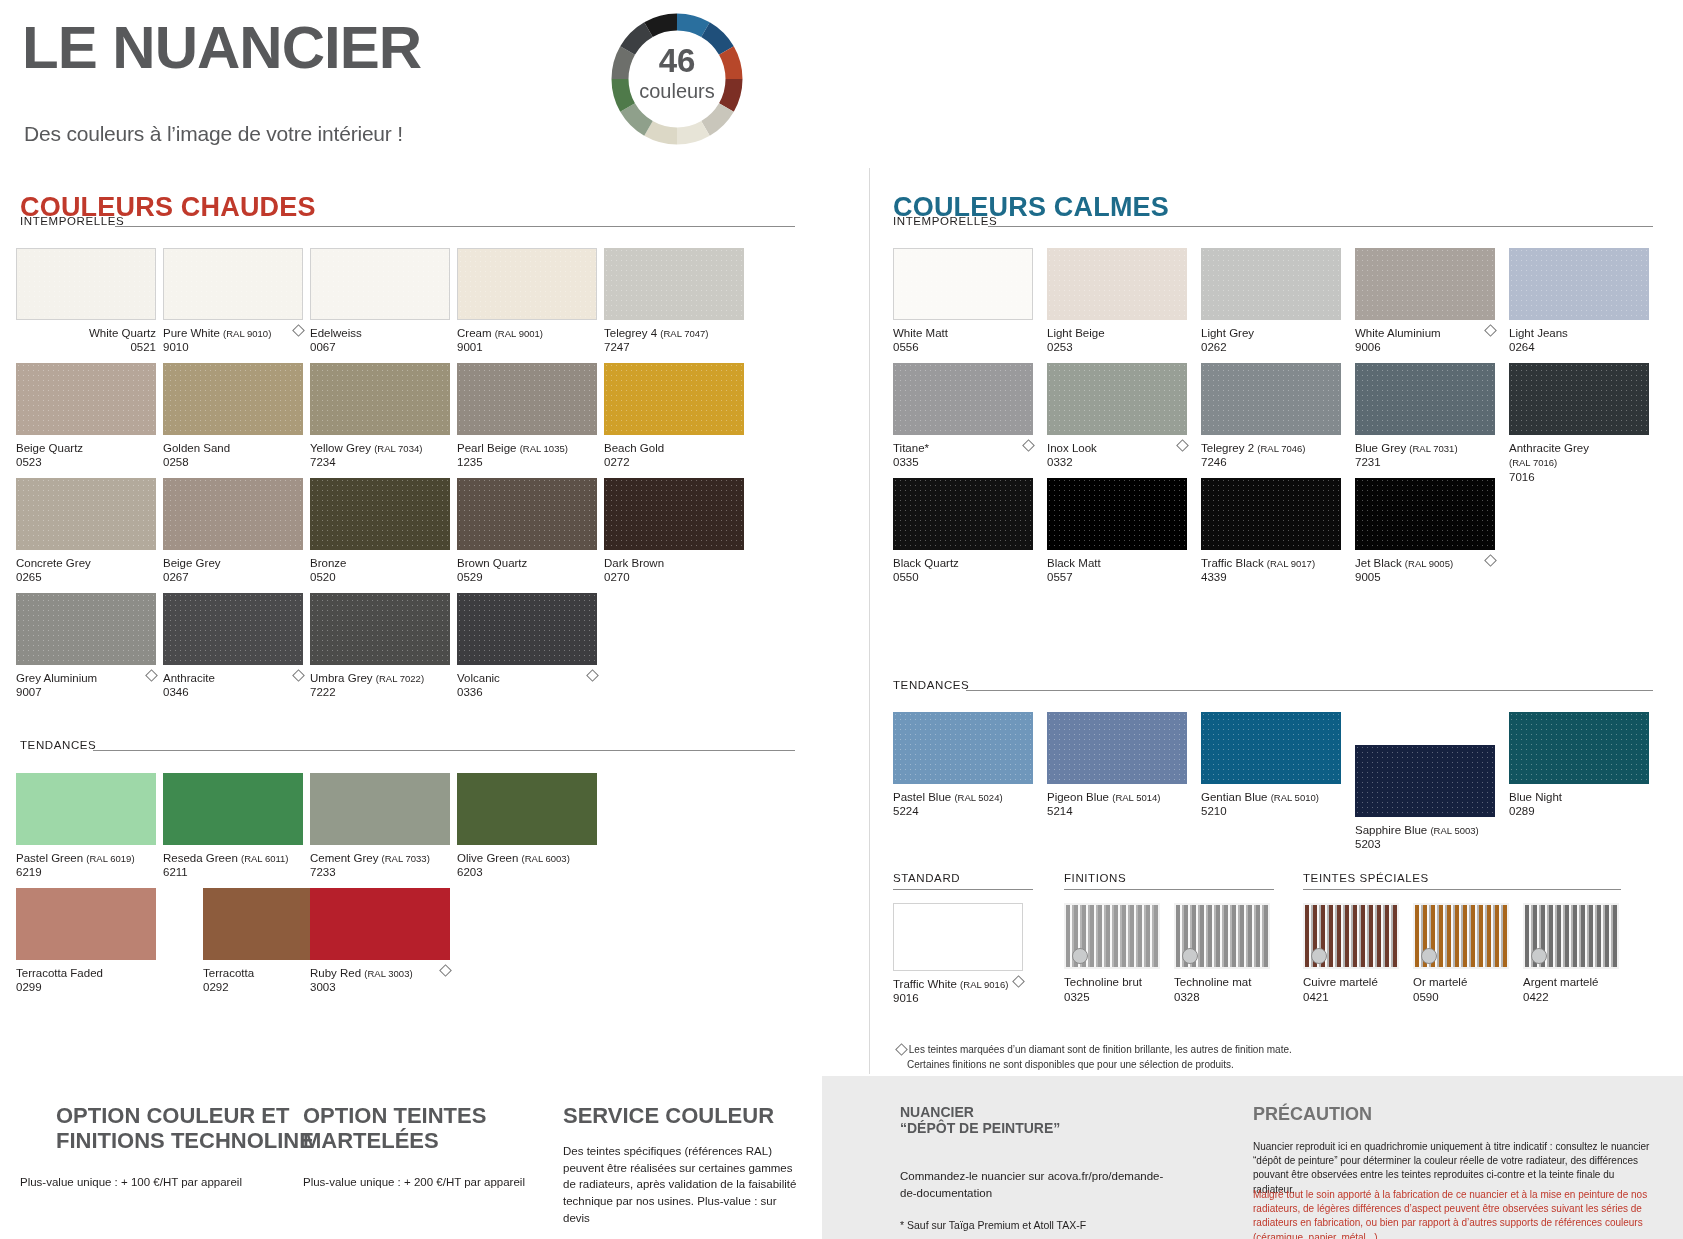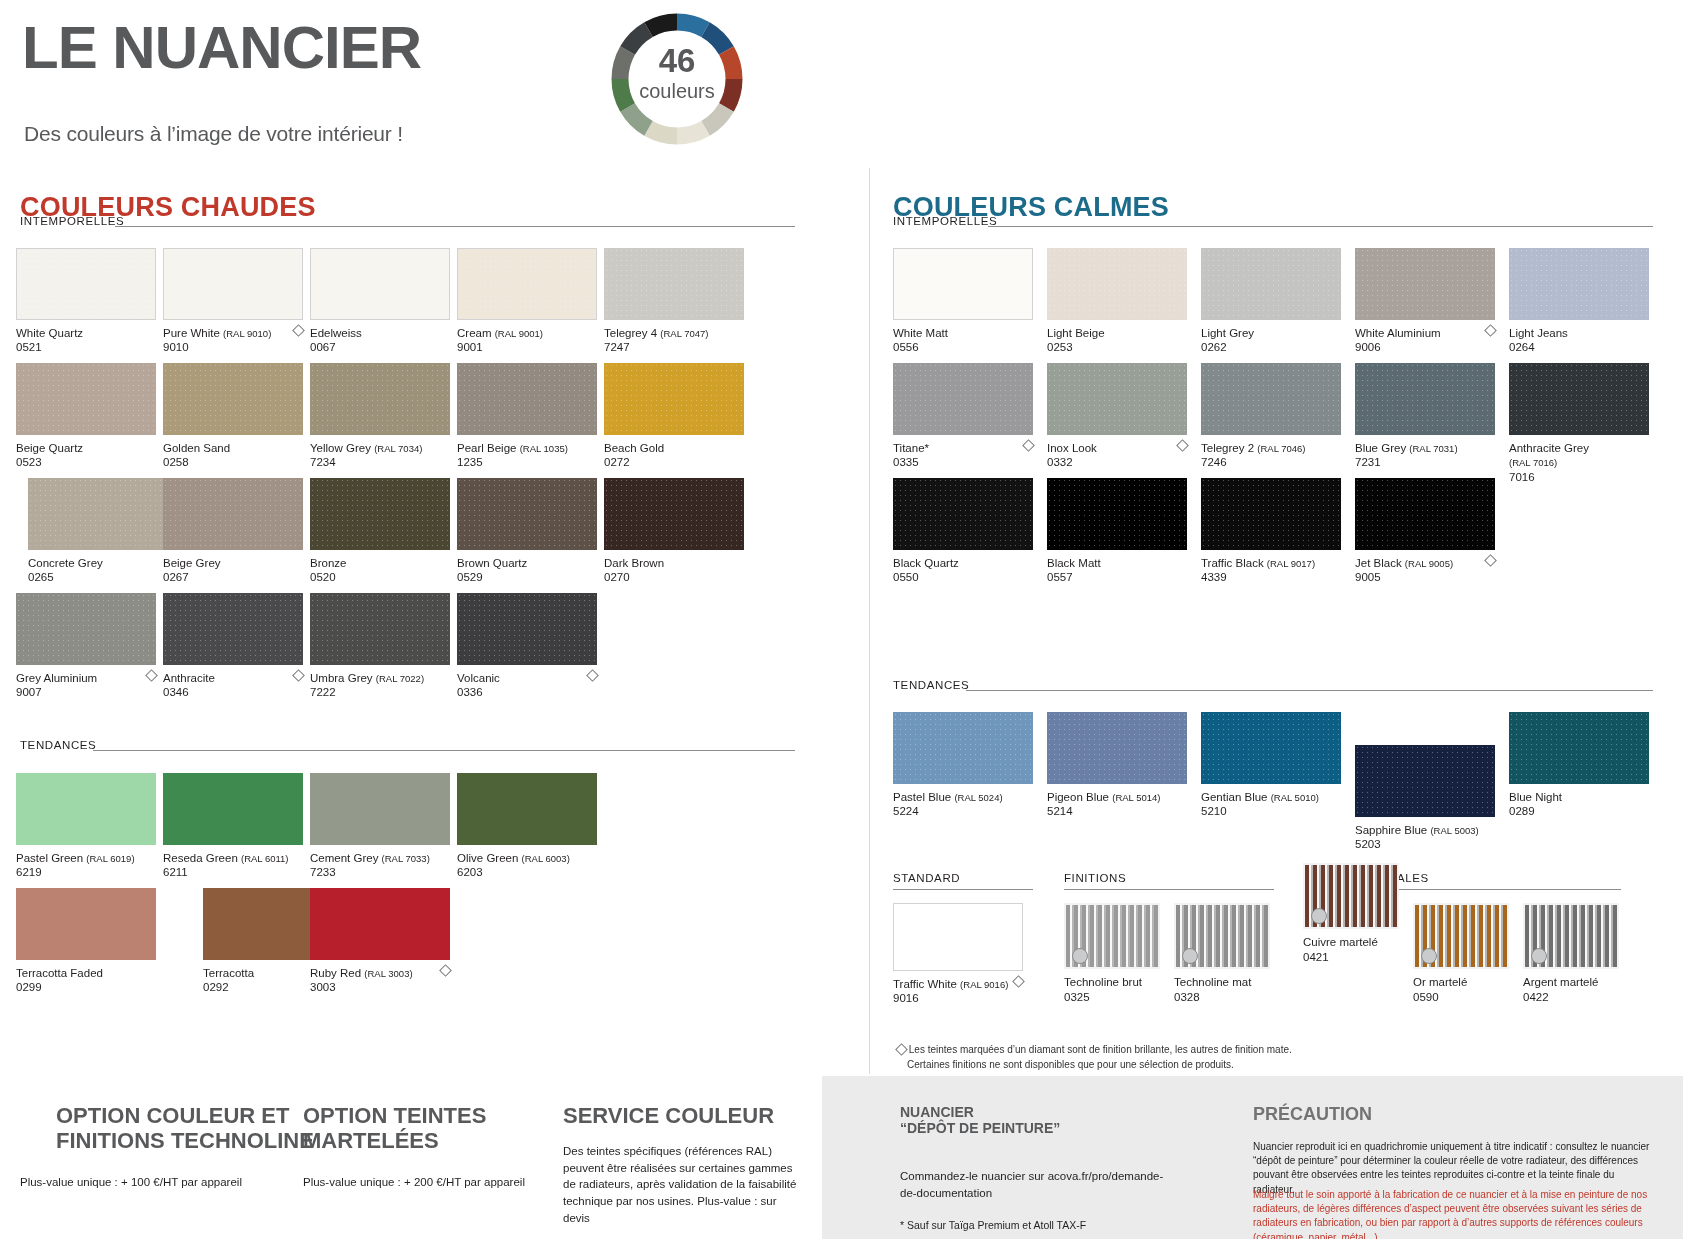--- a/index.html
+++ b/index.html
@@ -118,21 +118,21 @@
     </div>
   </div>
 
   <div class="vdiv"></div>
 
   <div class="sec-title warm">COULEURS CHAUDES</div>
   <div class="grp-label" style="left:20px; top:215px;">INTEMPORELLES</div>
   <div class="grp-rule" style="left:115px; top:226px; width:680px;"></div>
 
   <div id="warm-timeless-grid">
-      <div class="sw" style="left: 16px; top: 248px;">
+      <div class="sw" style="left: 16px; top: 248px; text-align: right;">
         <div class="chip bordered" style="width: 140px; height: 72px; background: radial-gradient(rgba(255, 255, 255, 0.3) 0.6px, transparent 0.7px) 0px 0px / 5px 5px, radial-gradient(rgba(0, 0, 0, 0.22) 0.6px, transparent 0.7px) 2px 3px / 6px 6px, rgb(244, 242, 236);"></div>
         <div class="nameline" style="width: 140px;">
           <div class="name txt">White Quartz</div>
         </div>
         <div class="code">0521</div>
       </div>
       <div class="sw" style="left: 163px; top: 248px;">
         <div class="chip bordered" style="width: 140px; height: 72px; background: radial-gradient(rgba(255, 255, 255, 0.3) 0.6px, transparent 0.7px) 0px 0px / 5px 5px, radial-gradient(rgba(0, 0, 0, 0.22) 0.6px, transparent 0.7px) 2px 3px / 6px 6px, rgb(246, 244, 238);"></div>
         <div class="nameline" style="width: 140px;">
           <div class="name txt">Pure White <span class="ral">(RAL 9010)</span></div>
@@ -189,21 +189,21 @@
         </div>
         <div class="code">1235</div>
       </div>
       <div class="sw" style="left: 604px; top: 363px;">
         <div class="chip" style="width: 140px; height: 72px; background: radial-gradient(rgba(255, 255, 255, 0.3) 0.6px, transparent 0.7px) 0px 0px / 5px 5px, radial-gradient(rgba(0, 0, 0, 0.22) 0.6px, transparent 0.7px) 2px 3px / 6px 6px, rgb(208, 160, 41);"></div>
         <div class="nameline" style="width: 140px;">
           <div class="name txt">Beach Gold</div>
         </div>
         <div class="code">0272</div>
       </div>
-      <div class="sw" style="left: 16px; top: 478px; margin-left: 12px;">
+      <div class="sw" style="left: 16px; top: 478px;">
         <div class="chip" style="width: 140px; height: 72px; background: radial-gradient(rgba(255, 255, 255, 0.3) 0.6px, transparent 0.7px) 0px 0px / 5px 5px, radial-gradient(rgba(0, 0, 0, 0.22) 0.6px, transparent 0.7px) 2px 3px / 6px 6px, rgb(179, 170, 156);"></div>
         <div class="nameline" style="width: 140px;">
           <div class="name txt">Concrete Grey</div>
         </div>
         <div class="code">0265</div>
       </div>
       <div class="sw" style="left: 163px; top: 478px;">
         <div class="chip" style="width: 140px; height: 72px; background: radial-gradient(rgba(255, 255, 255, 0.3) 0.6px, transparent 0.7px) 0px 0px / 5px 5px, radial-gradient(rgba(0, 0, 0, 0.22) 0.6px, transparent 0.7px) 2px 3px / 6px 6px, rgb(161, 146, 135);"></div>
         <div class="nameline" style="width: 140px;">
           <div class="name txt">Beige Grey</div>
@@ -504,21 +504,21 @@
         </div>
         <div class="rad-cap">Technoline mat<br>0328</div>
       </div>
     </div>
 
   <div class="panel-std" style="left:1303px; top:872px; width:318px;">
     <div class="panel-label">TEINTES SPÉCIALES</div>
     <div class="panel-rule" style="width:318px;"></div>
   </div>
   <div id="teintes-items">
-      <div style="position: absolute; left: 1303px; top: 863px;">
+      <div style="position: absolute; left: 1303px; top: 903px;">
         <div class="rad">
           <div class="fins" style="background: repeating-linear-gradient(90deg, rgb(109, 58, 44) 0px, rgb(109, 58, 44) 4px, rgba(255, 255, 255, 0.45) 4px, rgba(255, 255, 255, 0.45) 6px, rgba(0, 0, 0, 0.25) 6px, rgba(0, 0, 0, 0.25) 8px);"></div>
           <div class="knob"></div>
         </div>
         <div class="rad-cap">Cuivre martelé<br>0421</div>
       </div>
       <div style="position: absolute; left: 1413px; top: 903px;">
         <div class="rad">
           <div class="fins" style="background: repeating-linear-gradient(90deg, rgb(168, 102, 28) 0px, rgb(168, 102, 28) 4px, rgba(255, 255, 255, 0.45) 4px, rgba(255, 255, 255, 0.45) 6px, rgba(0, 0, 0, 0.25) 6px, rgba(0, 0, 0, 0.25) 8px);"></div>
           <div class="knob"></div>

